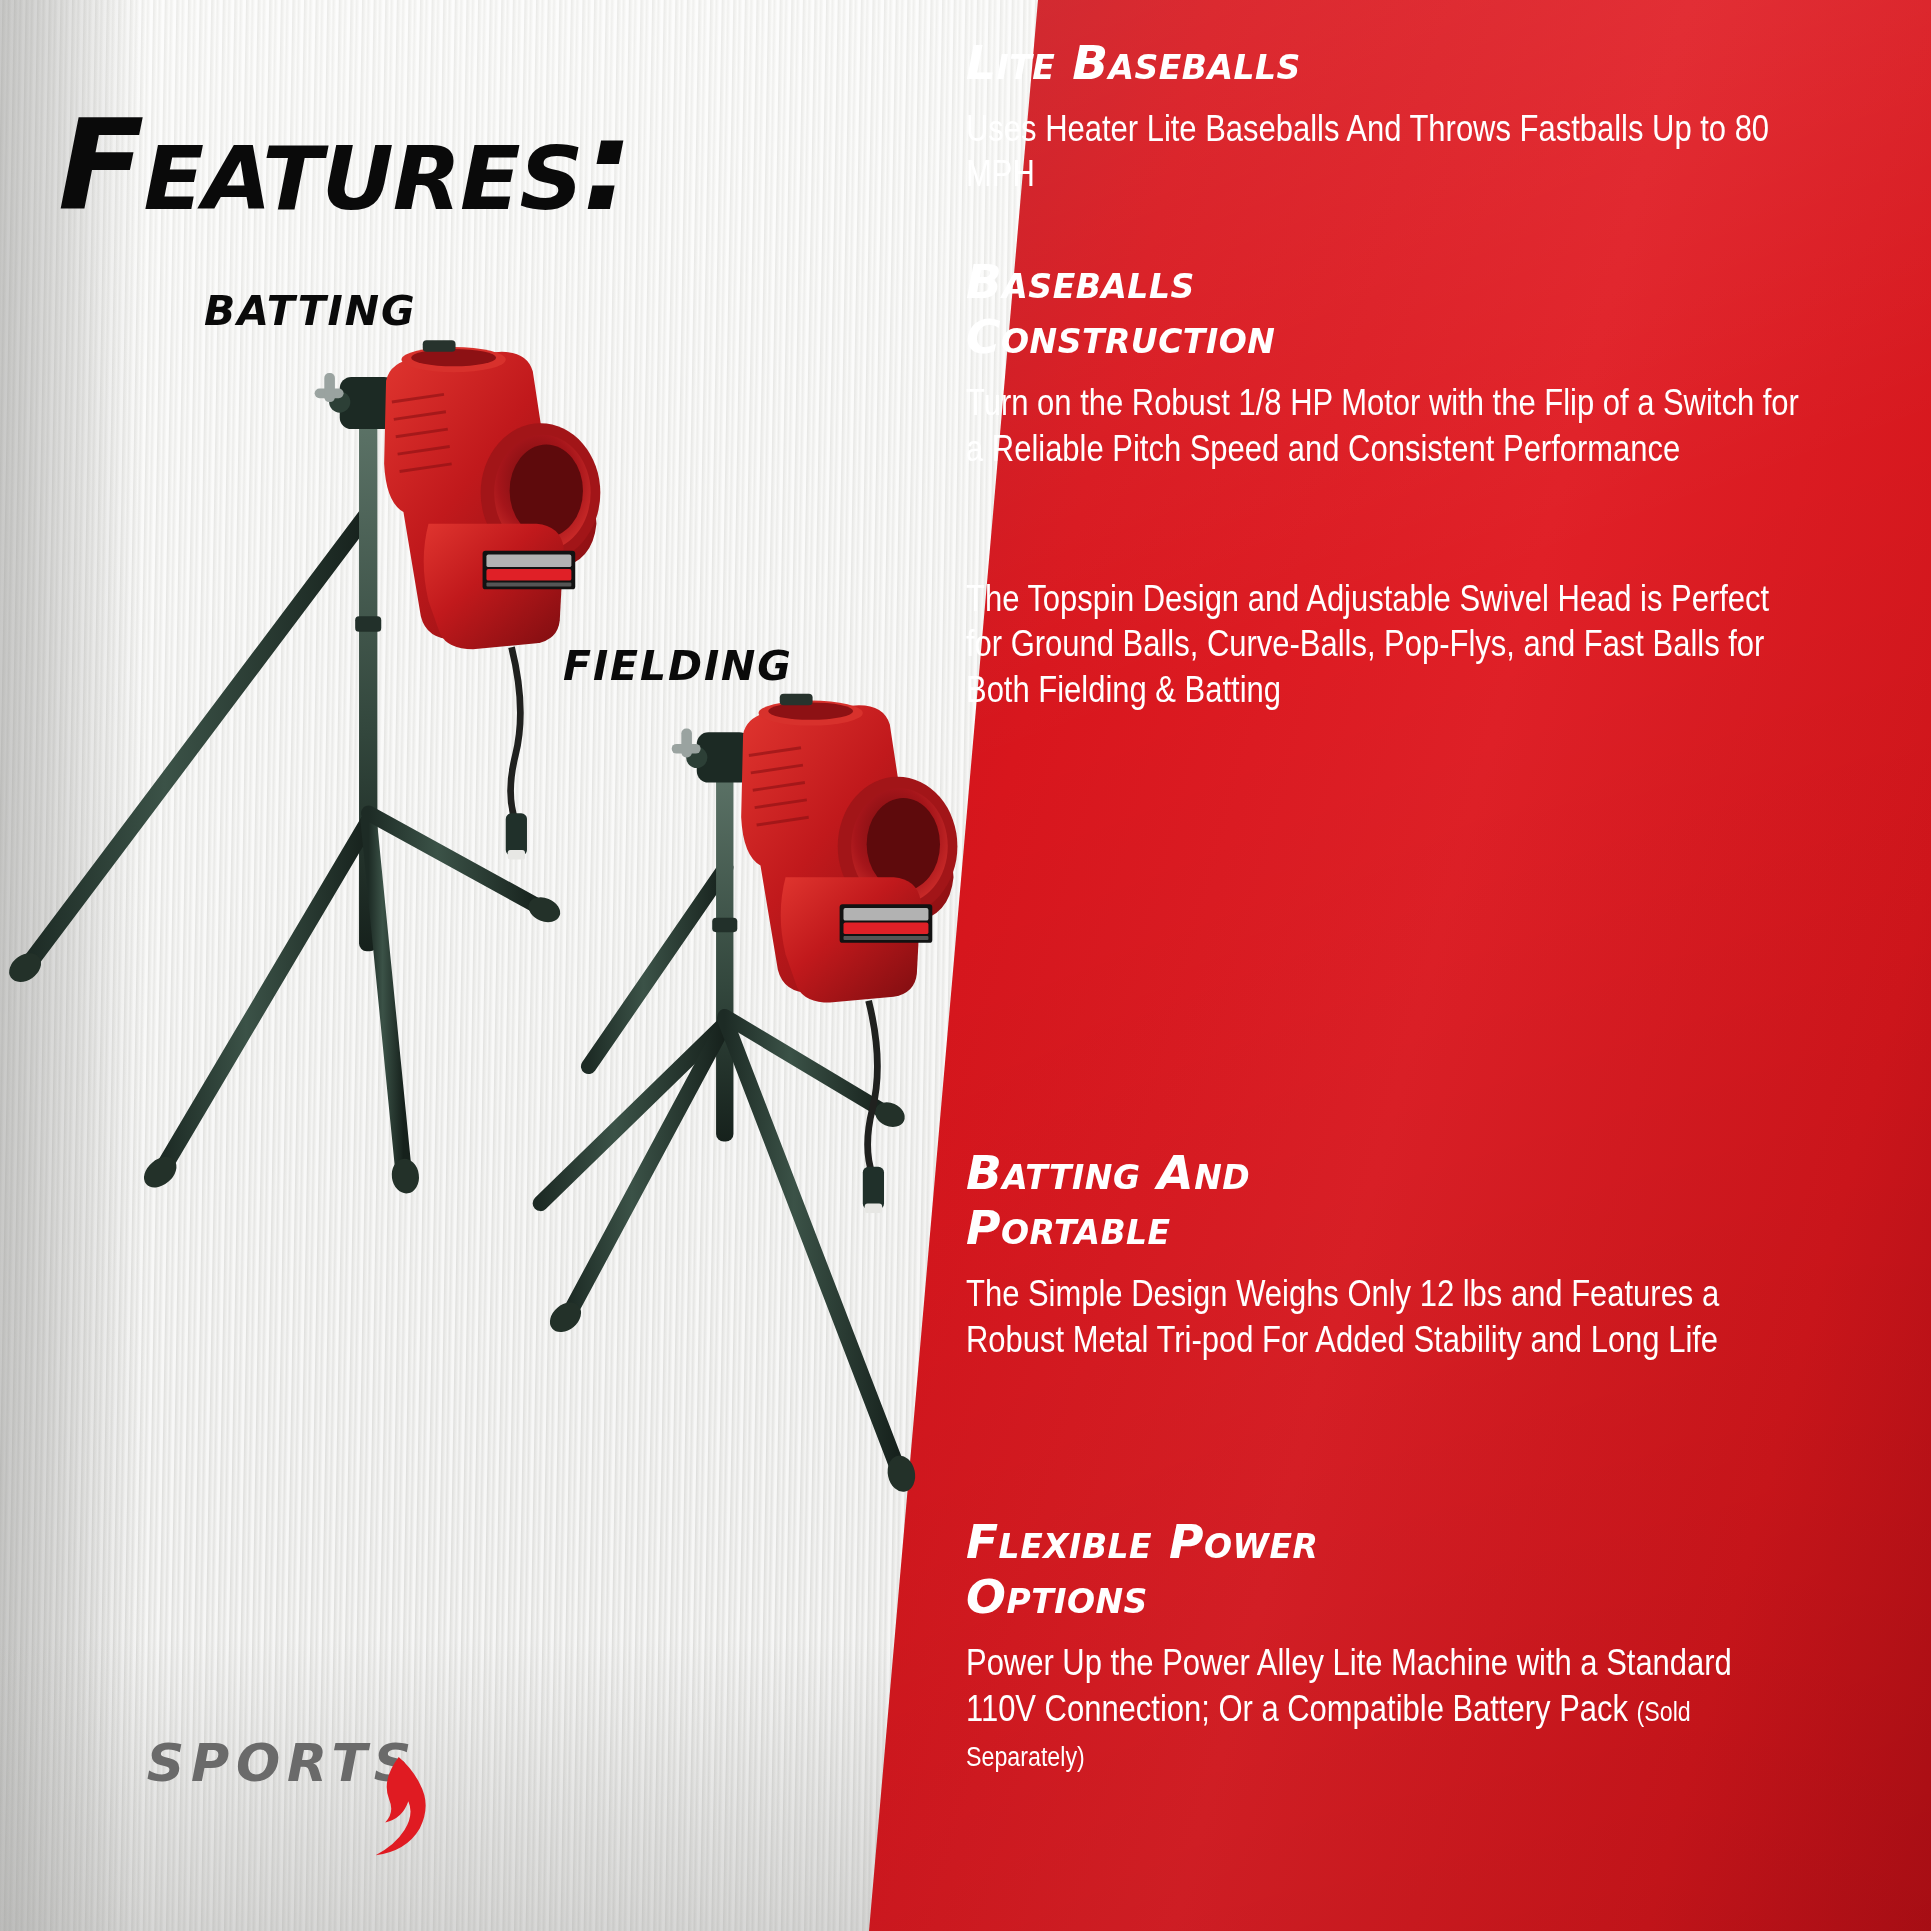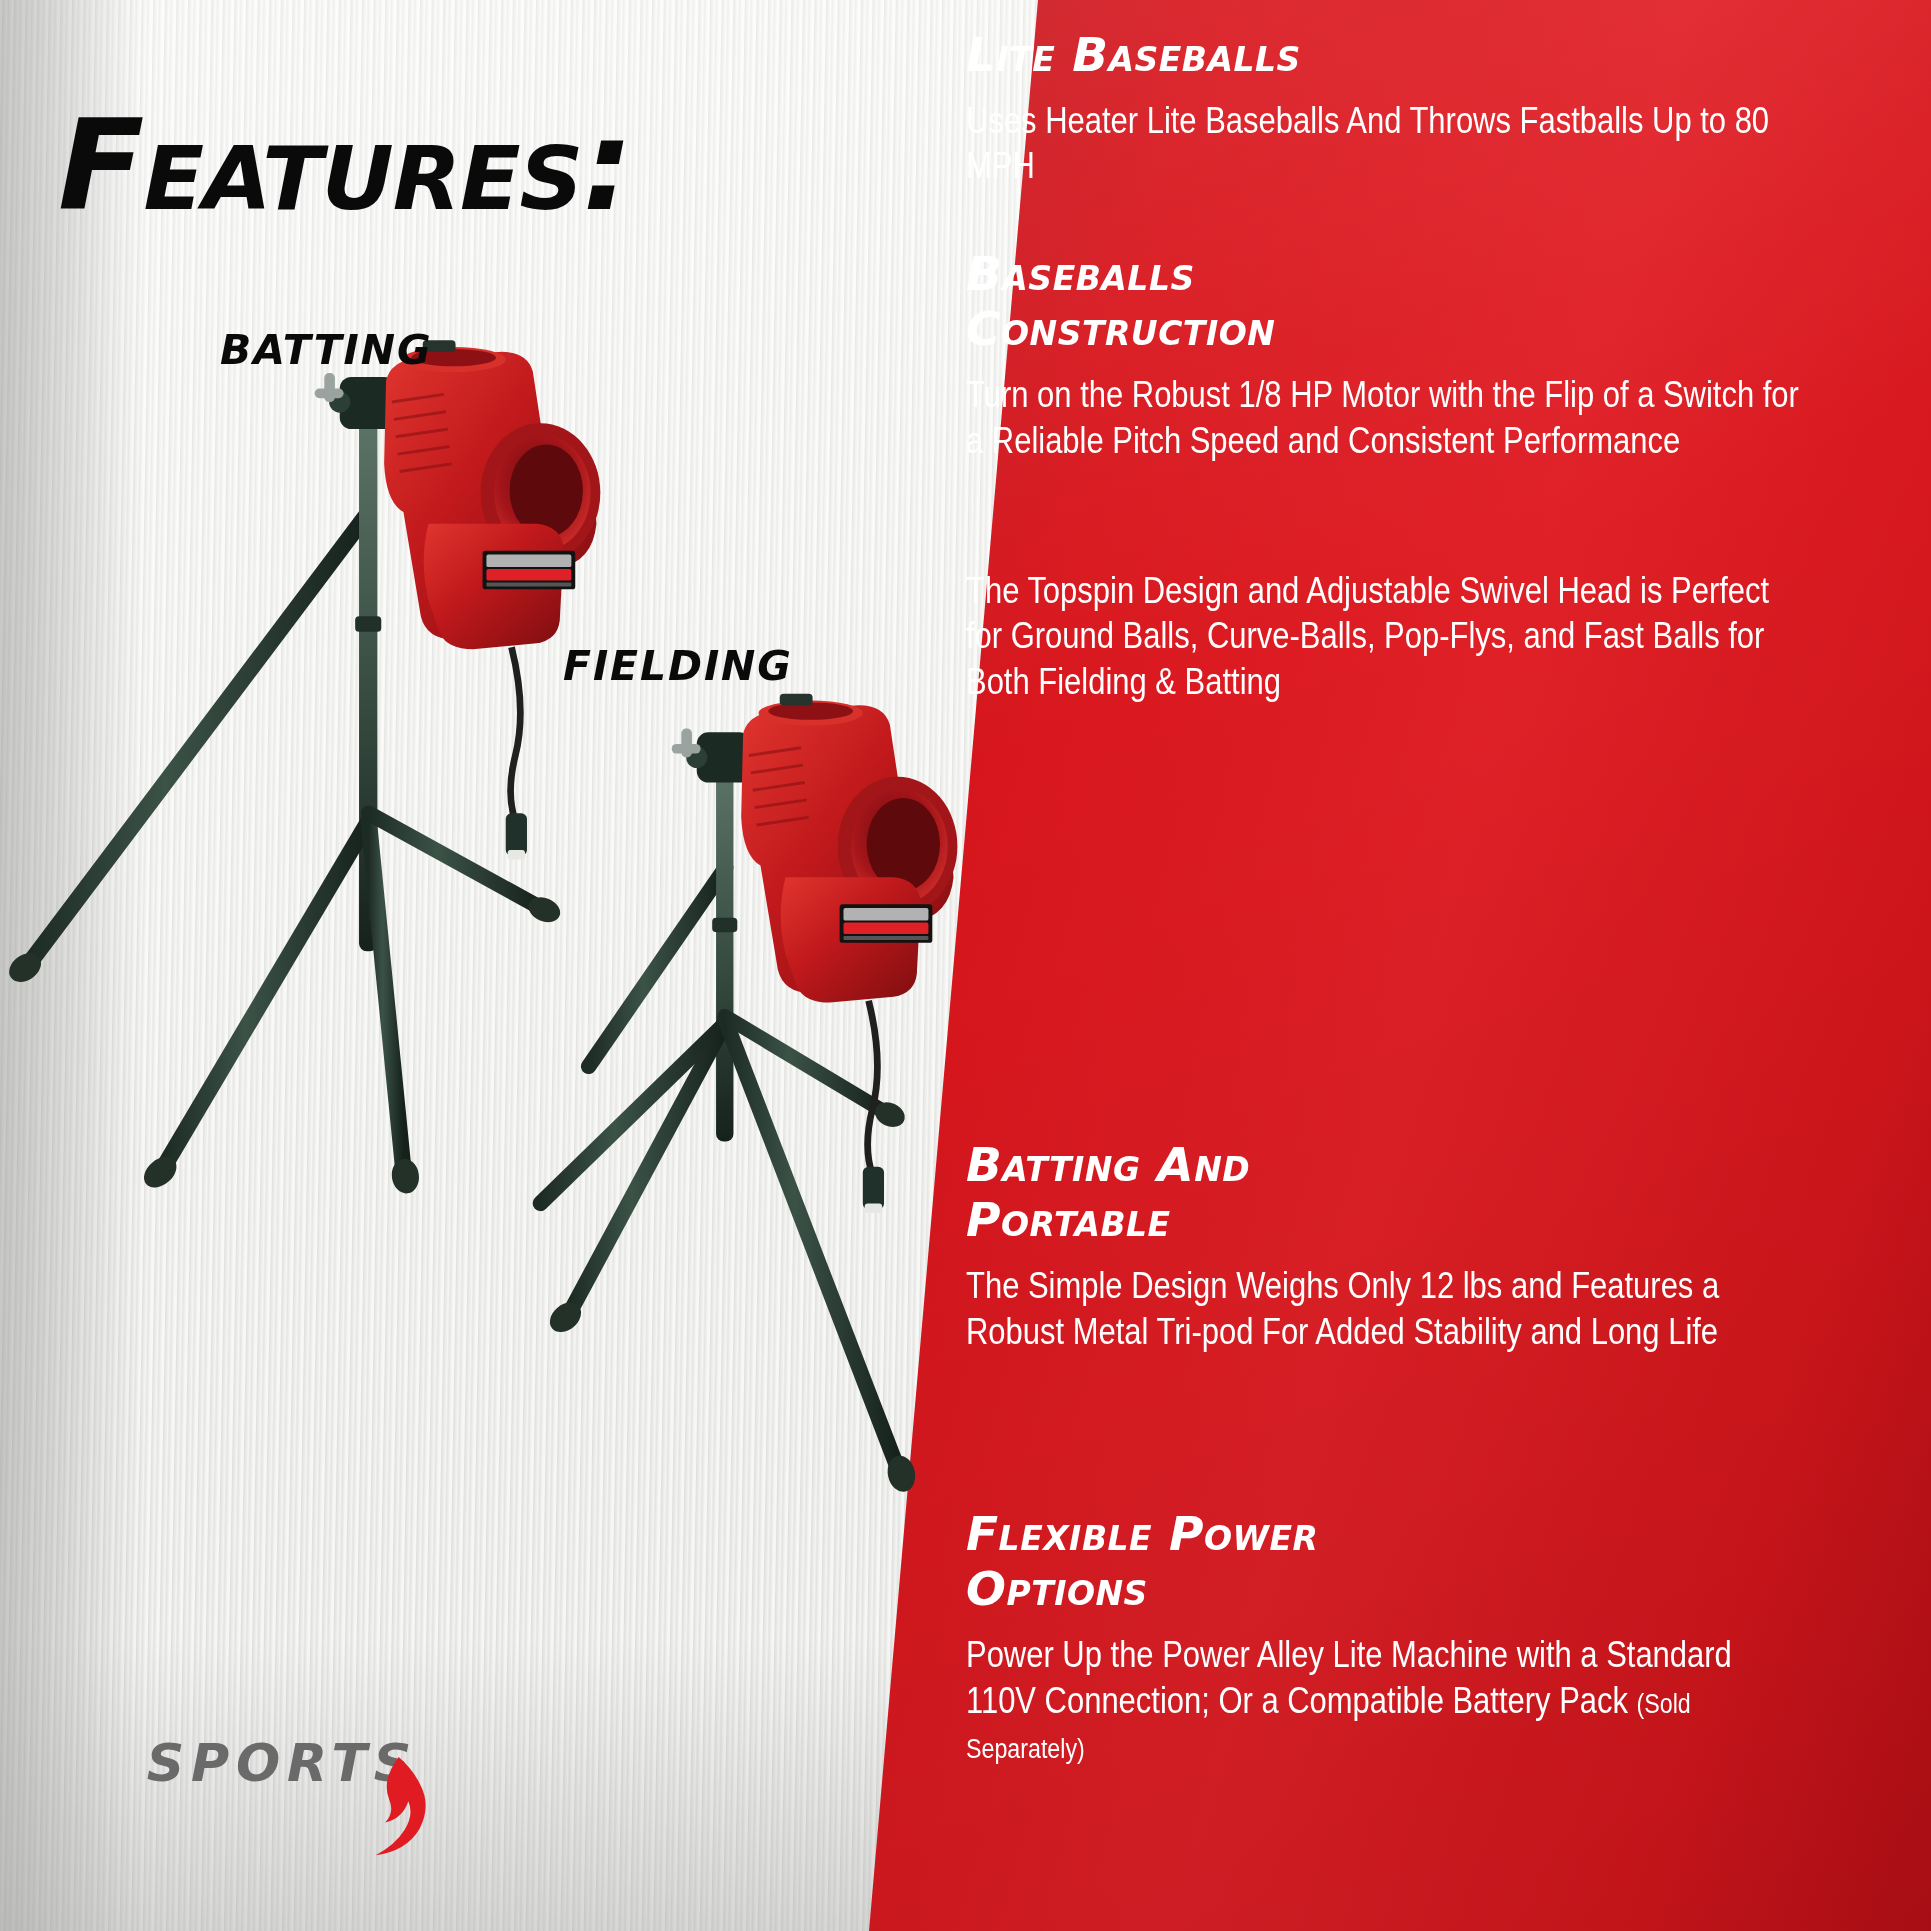--- a/index.html
+++ b/index.html
@@ -76,21 +76,21 @@
     white-space:nowrap;
   }
   .mach-label{
     position:absolute;
     font-family:"DejaVu Sans", sans-serif;
     font-weight:700; font-style:italic;
     font-size:41px; letter-spacing:1.9px;
     color:#0a0a0a;
     white-space:nowrap;
   }
-  .lbl-batting{ left:220px; top:287px;margin-top:39px; }
+  .lbl-batting{ left:204px; top:287px; }
   .lbl-fielding{ left:563px; top:642px;text-align:center; }
 
   
   .machine{ position:absolute; }
   .machine svg{ display:block; overflow:visible; }
 
   
   .logo{
     position:absolute; left:70px; bottom:60px;
     width:348px; height:126px;
@@ -119,21 +119,21 @@
     text-align:right;
   }
   .logo-flame{
     position:absolute; right:-7.7px; top:9.7px;
     width:70px; height:104px;
   }
 
   
   .features-col{
     position:absolute;
-    left:966px; top:0;
+    left:966px; top:8px;
     width:850px; height:1469px;
   }
   .feature{ position:absolute; left:0; width:840px; }
   .feature h2{
     font-family:"DejaVu Sans", sans-serif;
     font-weight:700; font-style:italic;
     font-size:47px; line-height:1.18;
     color:#ffffff;
     font-variant:small-caps;
     letter-spacing:0.5px;

